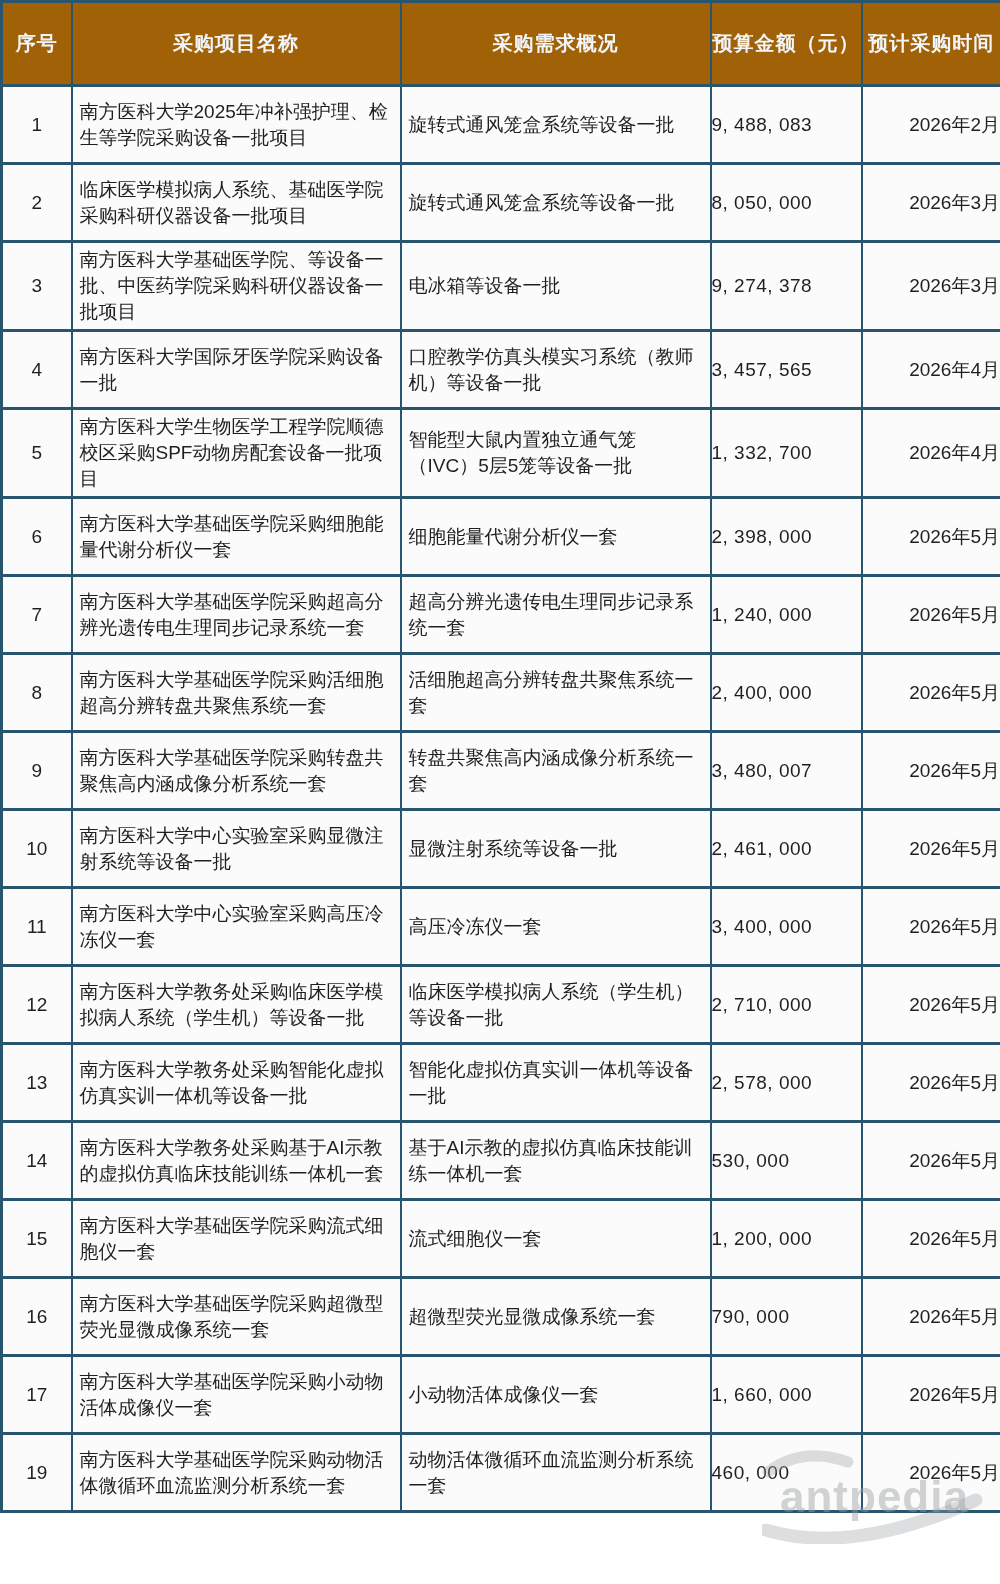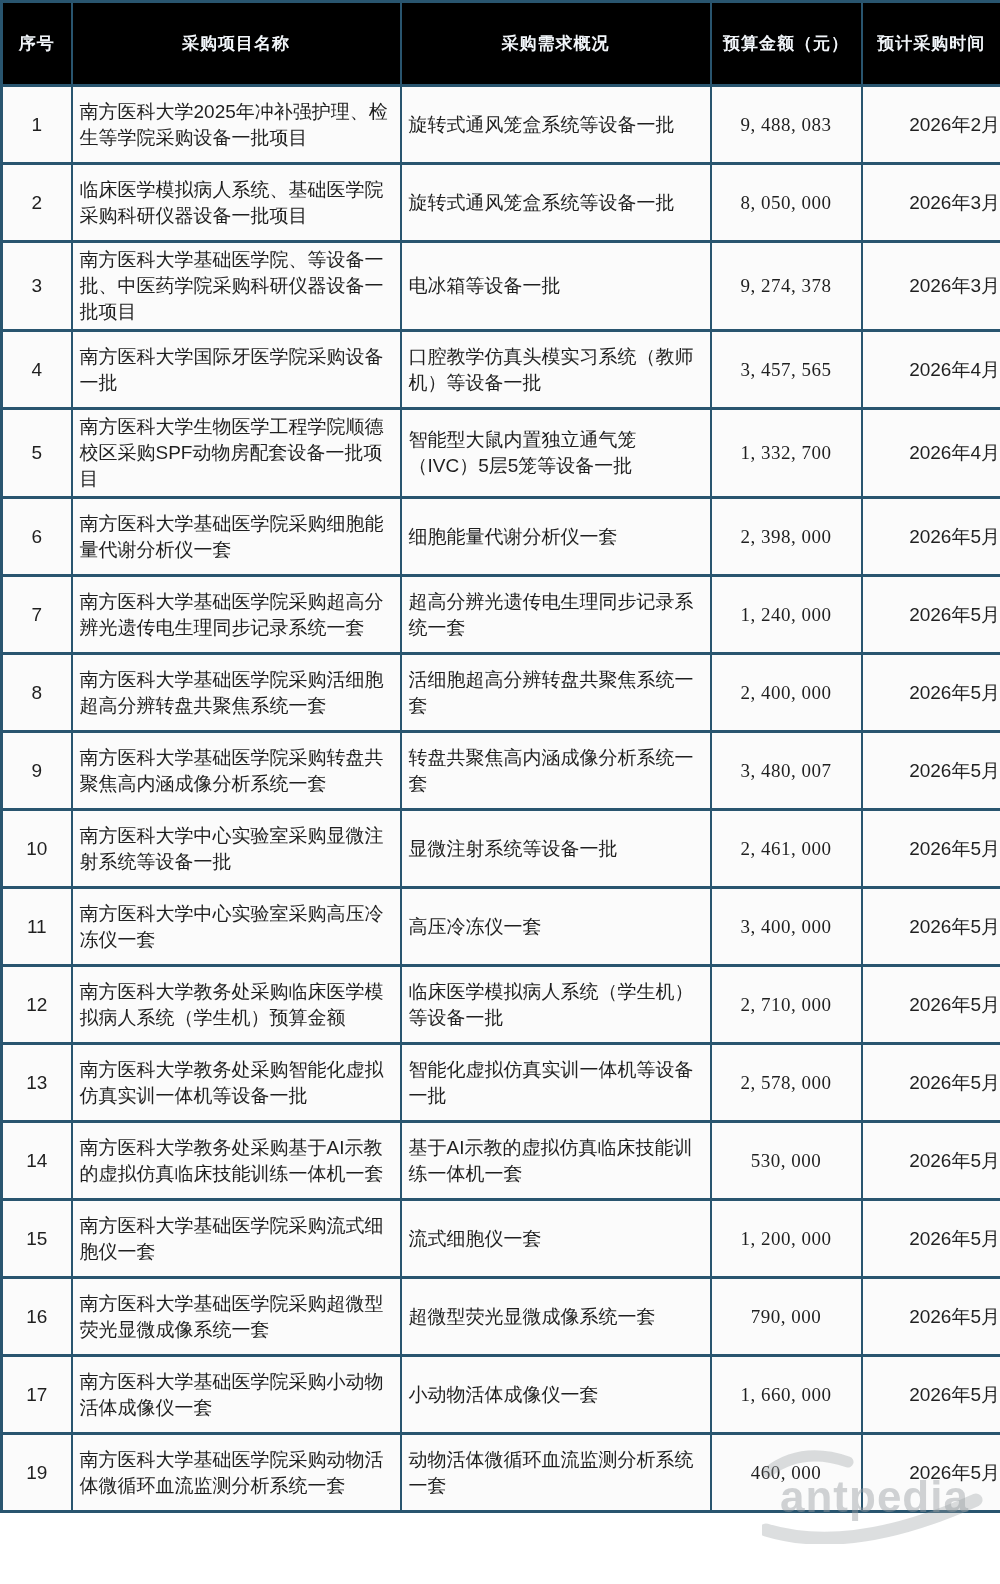--- a/index.html
+++ b/index.html
@@ -20,40 +20,39 @@
     background: #FBFBFB;
   }
   .proc-table th, .proc-table td {
     border: 2px solid #29556F;
     border-top-width: 3px;
     border-bottom-width: 3px;
     vertical-align: middle;
   }
   .proc-table thead tr { height: 84px; }
   .proc-table thead th {
-    background: #000000;
+    background: #a16207;
     color: #F2F6FA;
-    font-size: 17px;
+    font-size: 20px;
     font-weight: 700;
     text-align: center;
     letter-spacing: 1px;
   }
   .proc-table tbody tr { height: 78px; }
   .proc-table tbody td {
     color: #1F1F1F;
     font-size: 19px;
     line-height: 26px;
   }
   td.c-no   { text-align: center; font-size: 18px; }
   td.c-name, td.c-demand { text-align: left; padding: 4px 4px 4px 7px; }
   td.c-budget {
-    text-align: center;
     font-size: 17px;
     letter-spacing: 0.5px;
-    font-family: Liberation Serif, serif;
+    font-family: Liberation Sans, sans-serif;
   }
   td.c-time { text-align: right; font-size: 18px; }
   col.col-no { width: 70px; }
   col.col-name { width: 329px; }
   col.col-demand { width: 310px; }
   col.col-budget { width: 151px; }
   col.col-time { width: 140px; }
   .watermark {
     position: absolute;
     right: 8px;
@@ -170,21 +169,21 @@
     </tr>
         <tr>
       <td class="c-no">11</td>
       <td class="c-name">南方医科大学中心实验室采购高压冷冻仪一套</td>
       <td class="c-demand">高压冷冻仪一套</td>
       <td class="c-budget">3, 400, 000</td>
       <td class="c-time">2026年5月</td>
     </tr>
         <tr>
       <td class="c-no">12</td>
-      <td class="c-name">南方医科大学教务处采购临床医学模拟病人系统（学生机）预算金额</td>
+      <td class="c-name">南方医科大学教务处采购临床医学模拟病人系统（学生机）等设备一批</td>
       <td class="c-demand">临床医学模拟病人系统（学生机）等设备一批</td>
       <td class="c-budget">2, 710, 000</td>
       <td class="c-time">2026年5月</td>
     </tr>
         <tr>
       <td class="c-no">13</td>
       <td class="c-name">南方医科大学教务处采购智能化虚拟仿真实训一体机等设备一批</td>
       <td class="c-demand">智能化虚拟仿真实训一体机等设备一批</td>
       <td class="c-budget">2, 578, 000</td>
       <td class="c-time">2026年5月</td>

